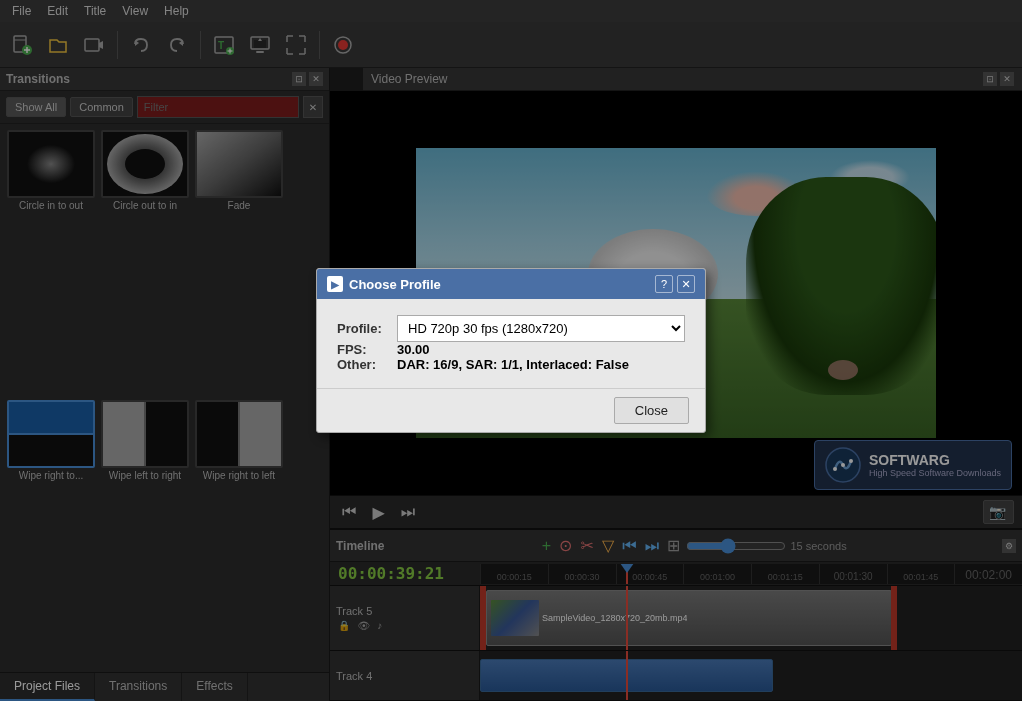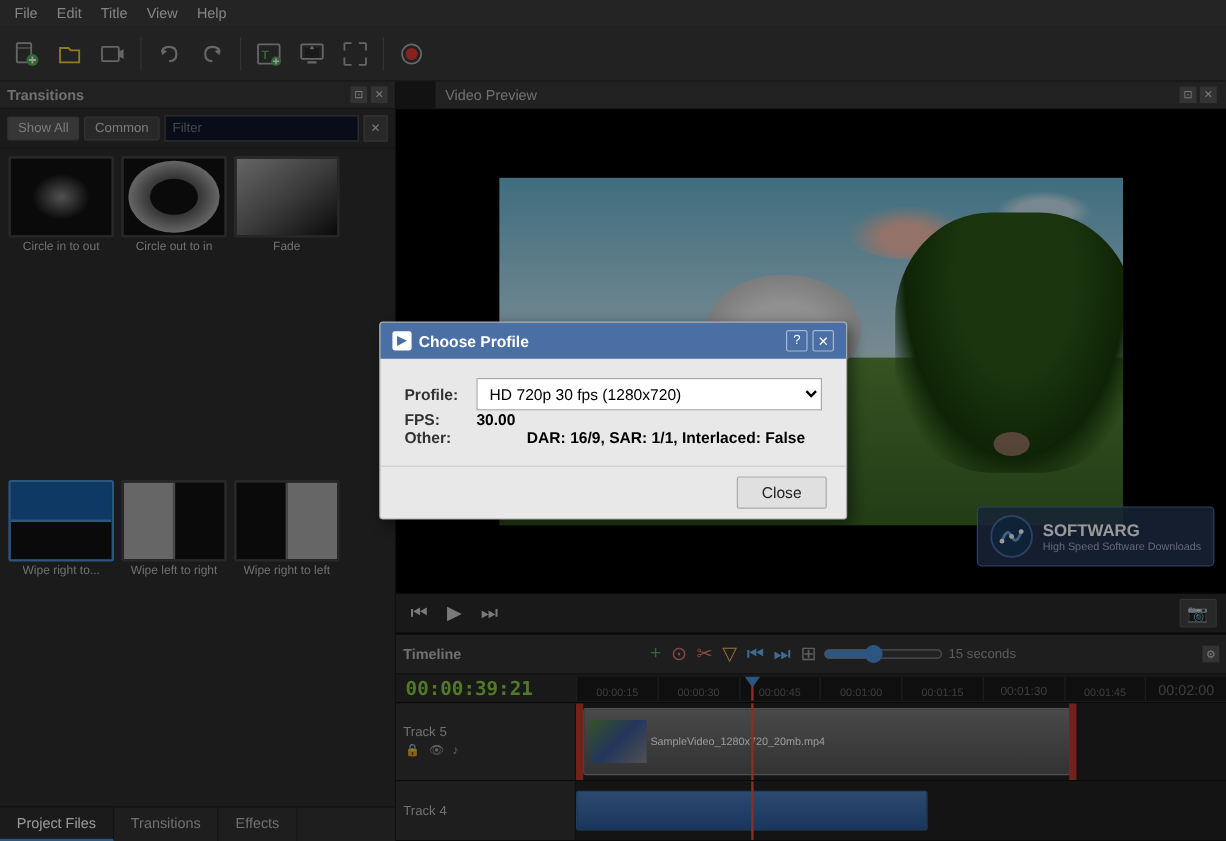--- a/index.html
+++ b/index.html
@@ -21,21 +21,21 @@
     .left-panel { width: 330px; background: #2d2d2d; border-right: 1px solid #1a1a1a; display: flex; flex-direction: column; }
     .panel-header { background: #383838; padding: 4px 6px; font-size: 12px; color: #bbb; border-bottom: 1px solid #222; display: flex; justify-content: space-between; align-items: center; }
     .panel-header-title { font-weight: bold; }
     .panel-header-controls { display: flex; gap: 3px; }
     .panel-ctrl-btn { width: 14px; height: 14px; background: #555; border: none; cursor: pointer; font-size: 9px; color: #ccc; display: flex; align-items: center; justify-content: center; }
 
     
     .filter-bar { display: flex; align-items: center; padding: 5px 6px; gap: 4px; background: #2d2d2d; border-bottom: 1px solid #222; }
     .filter-btn { padding: 3px 8px; background: #444; border: 1px solid #555; color: #ccc; cursor: pointer; font-size: 11px; border-radius: 2px; }
     .filter-btn.active { background: #5a5a5a; }
-    .filter-input { flex: 1; background: #0f172a; border: 1px solid #555; color: #ccc; padding: 2px 6px; font-size: 11px; height: 22px; }
+    .filter-input { flex: 1; background: #7f1d1d; border: 1px solid #555; color: #ccc; padding: 2px 6px; font-size: 11px; height: 22px; }
     .filter-clear { background: #444; border: 1px solid #555; color: #ccc; cursor: pointer; font-size: 10px; width: 20px; height: 22px; display: flex; align-items: center; justify-content: center; }
 
     
     .transitions-grid { display: flex; flex-wrap: wrap; padding: 6px; gap: 4px; overflow-y: auto; flex: 1; position: relative; }
     .transition-item { width: 90px; display: flex; flex-direction: column; align-items: center; cursor: pointer; }
     .transition-item.selected .transition-thumb { border-color: #4a90d9; }
     .transition-thumb { width: 88px; height: 68px; border: 2px solid #444; border-radius: 2px; overflow: hidden; position: relative; }
     .transition-label { font-size: 10px; color: #bbb; text-align: center; margin-top: 2px; max-width: 88px; overflow: hidden; text-overflow: ellipsis; white-space: nowrap; }
 
     
@@ -79,29 +79,29 @@
     
     .dialog-overlay { position: fixed; top: 0; left: 0; right: 0; bottom: 0; background: rgba(0,0,0,0.4); z-index: 100; display: flex; align-items: center; justify-content: center; }
     .dialog { background: #e8e8e8; border: 1px solid #aaa; border-radius: 3px; min-width: 390px; box-shadow: 4px 4px 12px rgba(0,0,0,0.5); }
     .dialog-titlebar { background: #4a6fa5; color: #fff; padding: 6px 10px; display: flex; align-items: center; justify-content: space-between; border-radius: 2px 2px 0 0; }
     .dialog-title-left { display: flex; align-items: center; gap: 6px; font-size: 13px; font-weight: bold; }
     .dialog-title-icon { width: 16px; height: 16px; background: #fff; border-radius: 2px; display: flex; align-items: center; justify-content: center; font-size: 10px; color: #4a6fa5; }
     .dialog-controls { display: flex; gap: 4px; }
     .dialog-ctrl { width: 18px; height: 18px; background: transparent; border: 1px solid rgba(255,255,255,0.5); color: #fff; cursor: pointer; font-size: 11px; display: flex; align-items: center; justify-content: center; border-radius: 2px; }
     .dialog-body { padding: 16px 20px; color: #222; font-size: 13px; }
     .dialog-row { display: flex; align-items: center; margin-bottom: 0; }
-    .dialog-row:last-child { margin-bottom: 0; gap: 42px; }
+    .dialog-row:last-child { margin-bottom: 0; }
     .dialog-label { width: 60px; font-weight: bold; color: #333; }
     .dialog-value { color: #000; font-weight: bold; }
     .dialog-select { flex: 1; background: #fff; border: 1px solid #aaa; padding: 4px 6px; font-size: 13px; color: #000; }
     .dialog-footer { display: flex; justify-content: flex-end; padding: 8px 16px; border-top: 1px solid #ccc; }
     .dialog-close-btn { background: #e0e0e0; border: 1px solid #aaa; padding: 5px 20px; cursor: pointer; font-size: 13px; color: #222; border-radius: 2px; }
 
     
-    .watermark { position: absolute; bottom: 22px; right: 10px; background: rgba(40,60,90,0.85); border: 1px solid #4a6fa5; border-radius: 4px; padding: 6px 10px; display: flex; align-items: center; gap: 8px; }
+    .watermark { position: absolute; bottom: 5px; right: 10px; background: rgba(40,60,90,0.85); border: 1px solid #4a6fa5; border-radius: 4px; padding: 6px 10px; display: flex; align-items: center; gap: 8px; }
     .watermark-logo { width: 36px; height: 36px; }
     .watermark-text { font-size: 14px; font-weight: bold; color: #fff; }
     .watermark-sub { font-size: 9px; color: #aac; }
 
     
     ::-webkit-scrollbar { width: 8px; height: 8px; }
     ::-webkit-scrollbar-track { background: #1a1a1a; }
     ::-webkit-scrollbar-thumb { background: #555; border-radius: 4px; }
   </style>
 </head>

